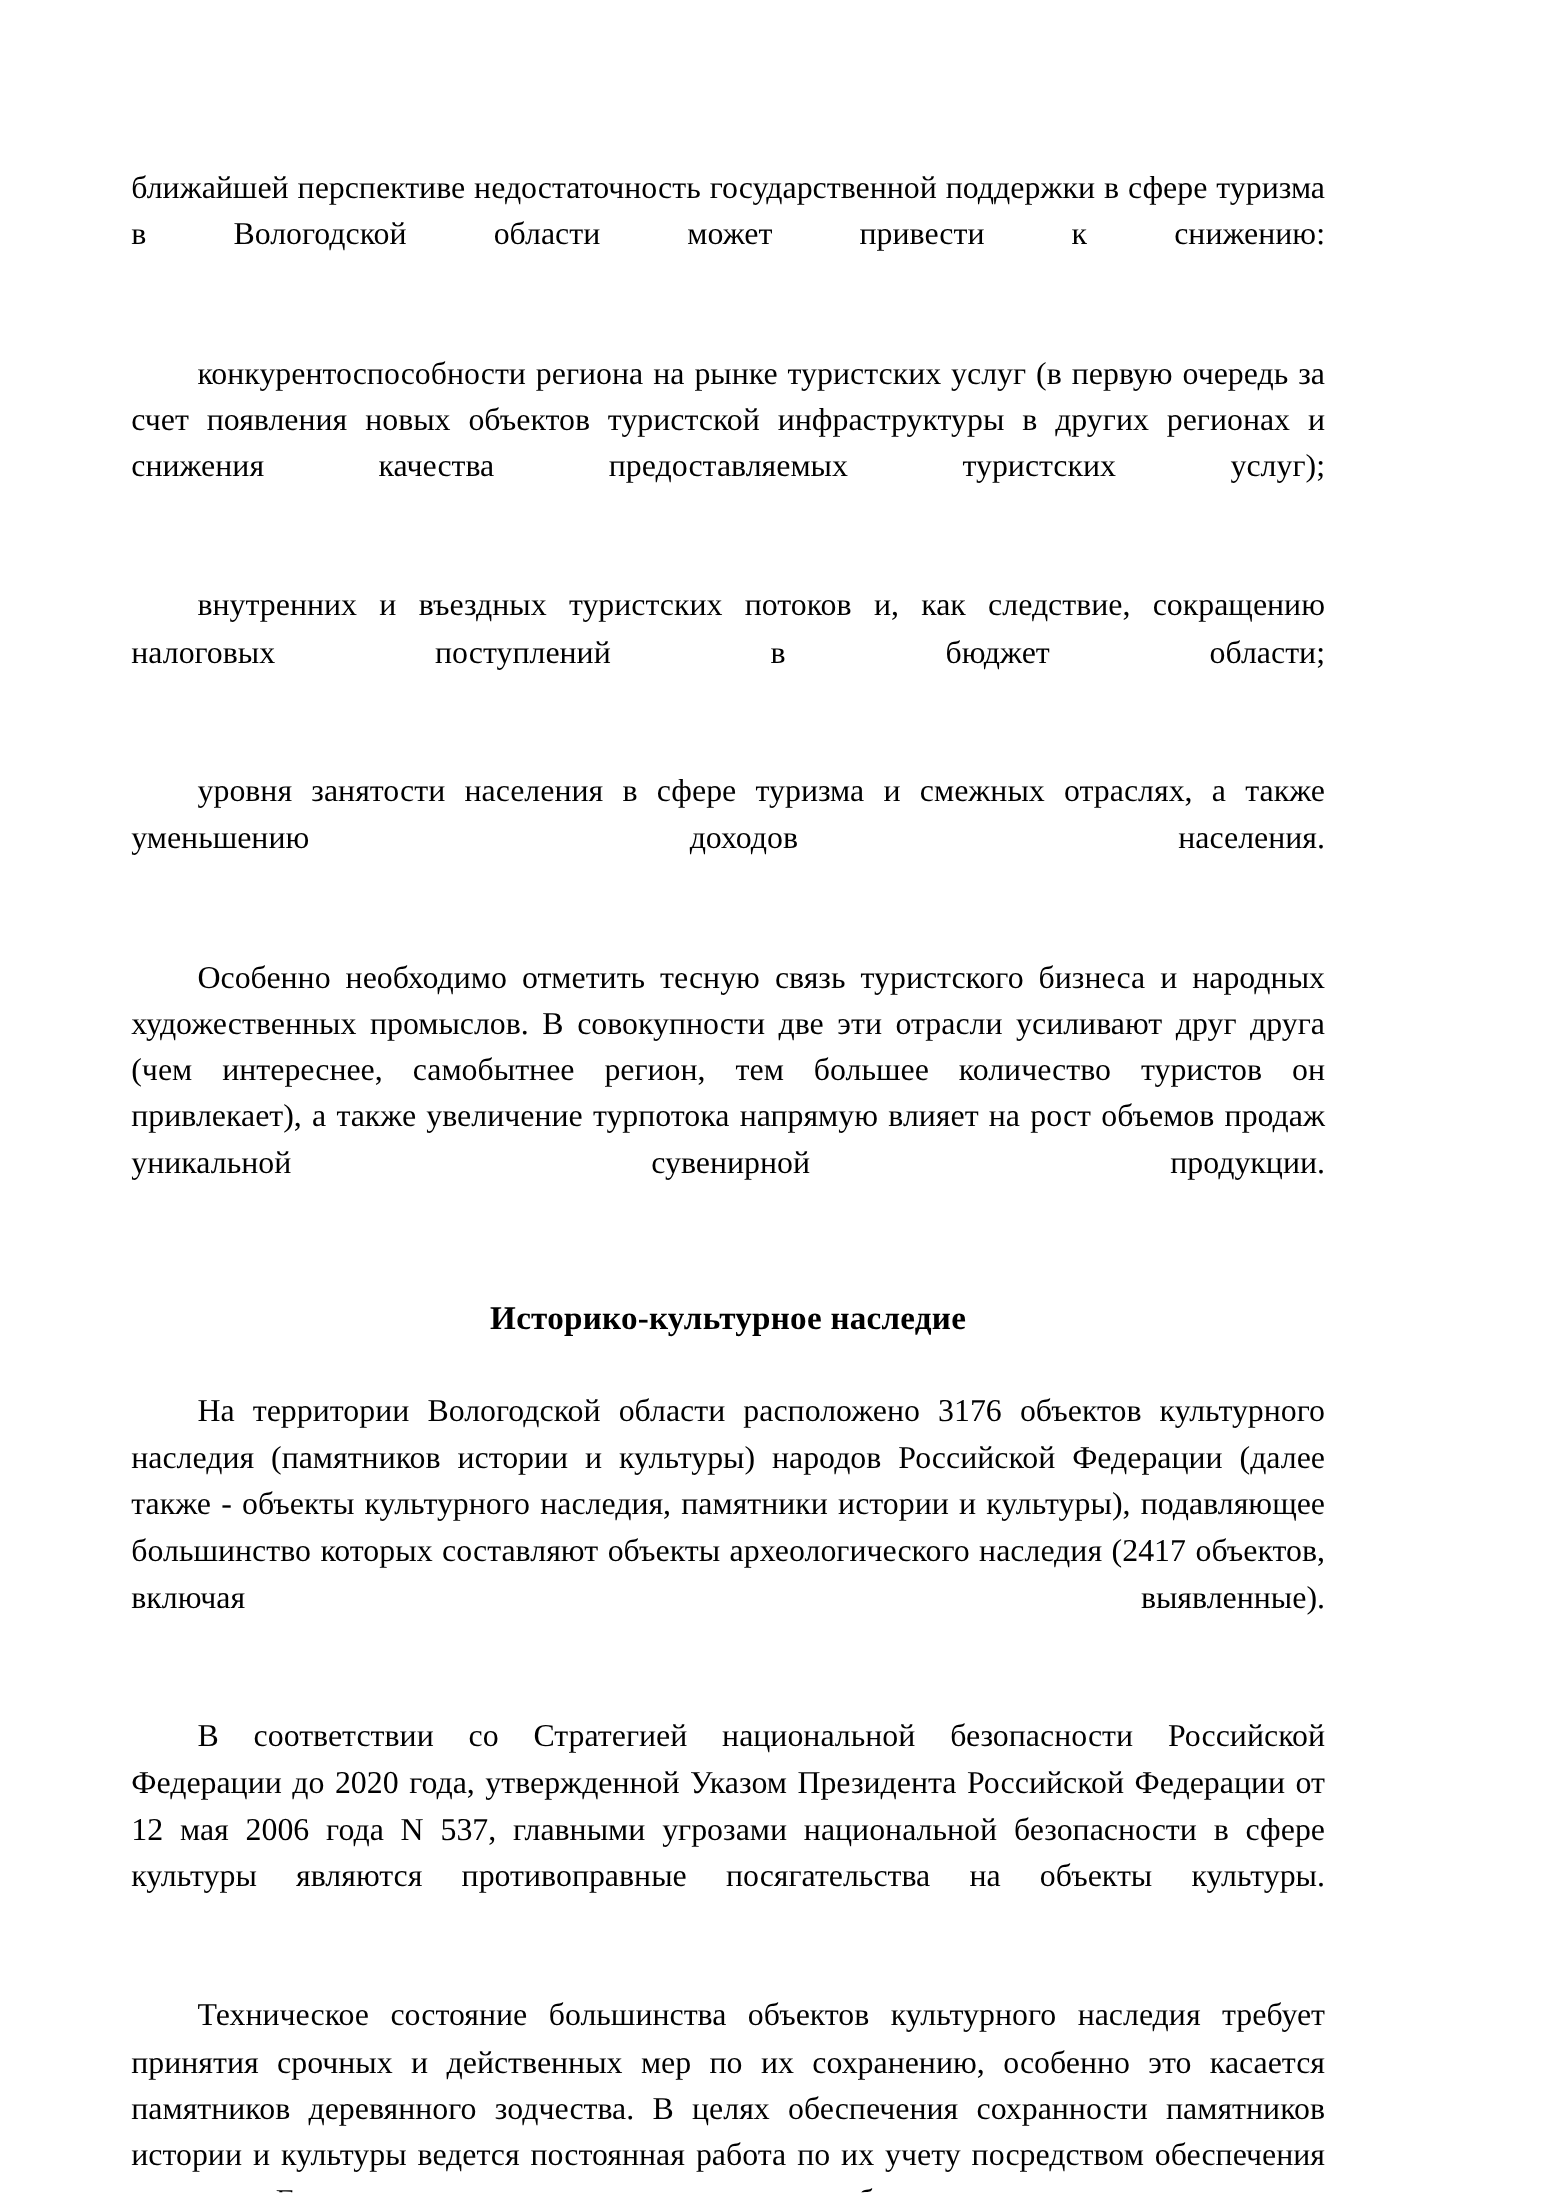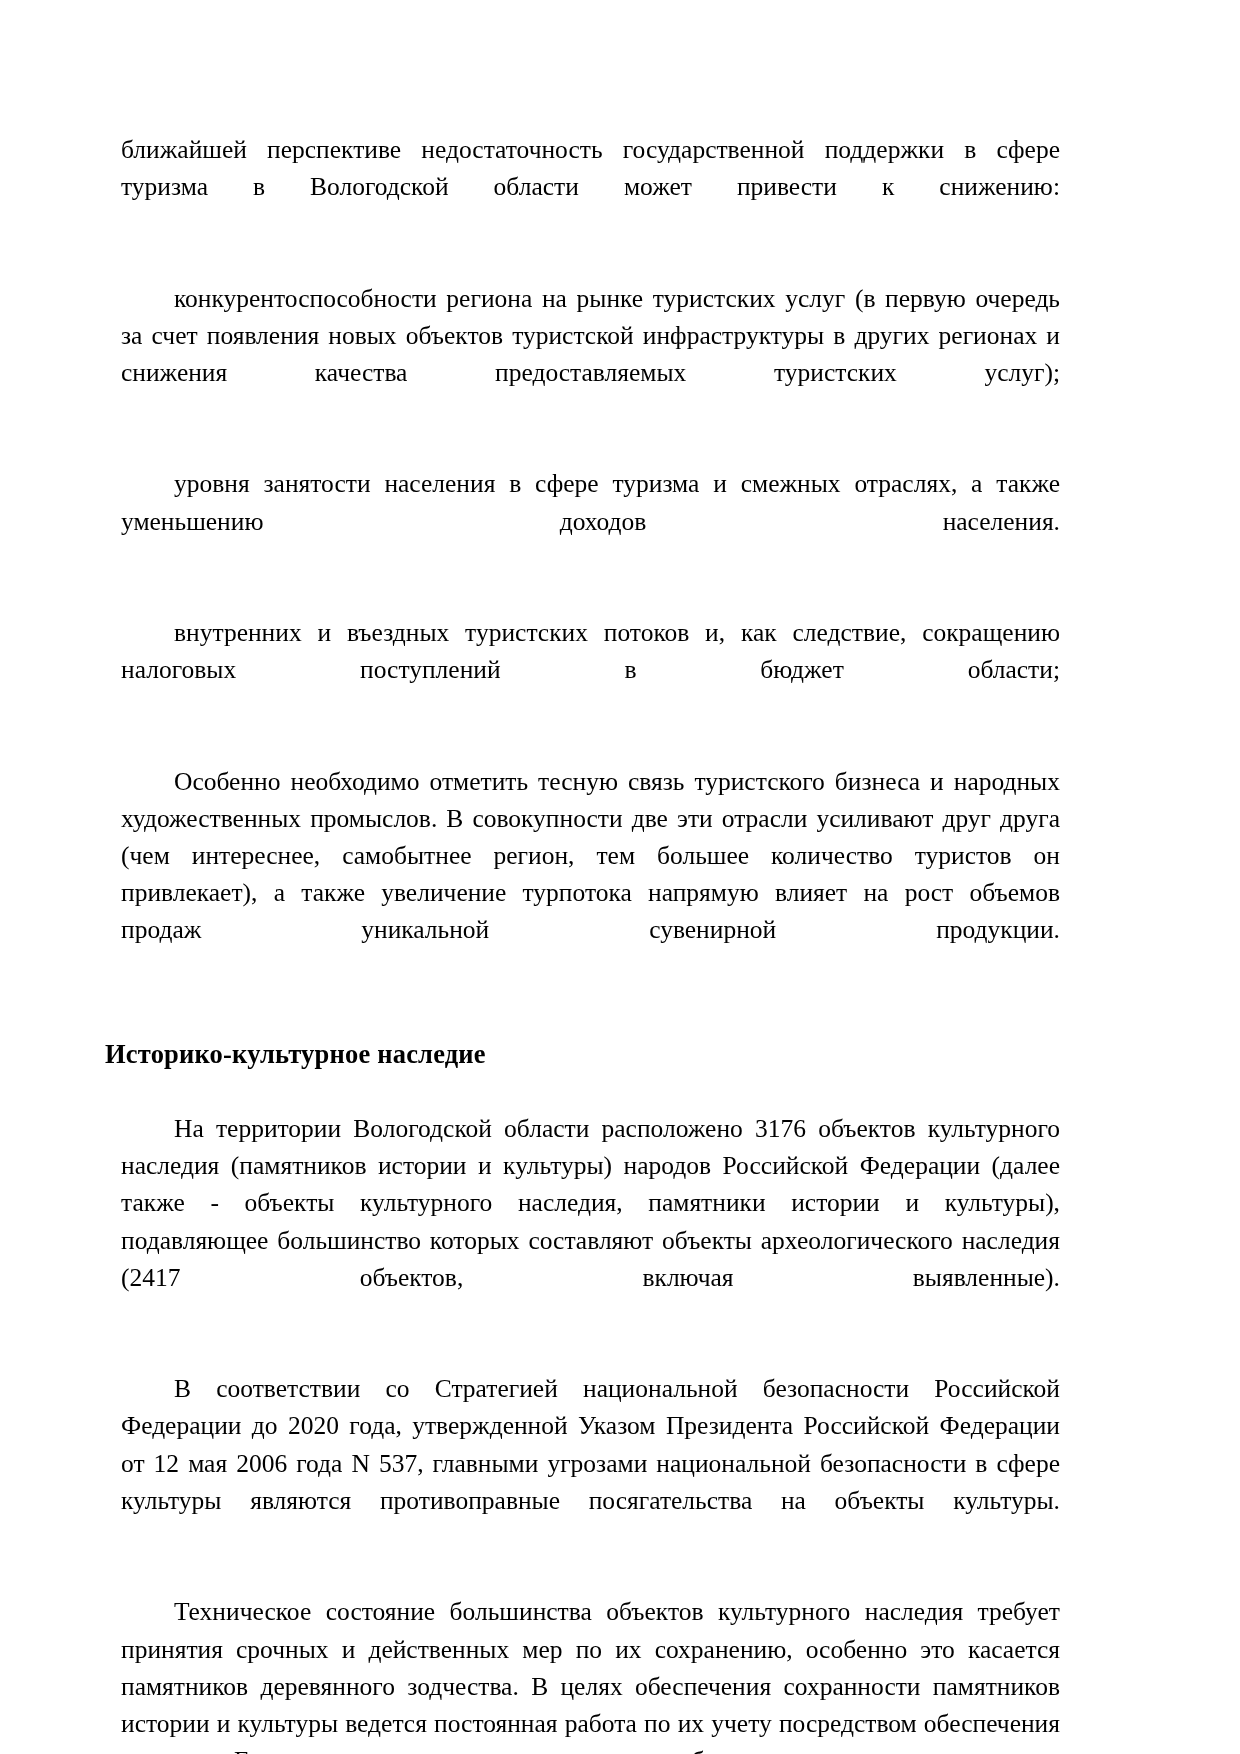--- a/index.html
+++ b/index.html
@@ -21,63 +21,64 @@
     overflow: hidden;
     box-sizing: border-box;
   }
   .content {
     position: absolute;
     left: 105px;
     top: 131px;
     width: 955px;
   }
   p.para {
-    margin: 0 0 0 16px;
+    margin: 0 0 0 0;
     font-size: 25.5px;
     line-height: 37.2px;
     text-align: justify;
     text-justify: inter-word;
     text-indent: 0;
     hyphens: none;
     -webkit-hyphens: none;
     word-spacing: 0.02em;
   }
   p.para.indent {
     text-indent: 53px;
   }
   p.para.gap {
     margin-top: 37px;
   }
   h2.section-heading {
     margin: 50px 0 37px 0;
     font-size: 26.5px;
     line-height: 37.2px;
     font-weight: bold;
+    text-align: center;
     letter-spacing: 0.2px;
   }
   
   p.para:after {
     content: "";
     display: inline-block;
     width: 100%;
   }
 </style>
 </head>
 <body>
 
 <div class="page">
   <div class="content">
 
     <p class="para">ближайшей перспективе недостаточность государственной поддержки в сфере туризма в Вологодской области может привести к снижению:</p>
 
     <p class="para indent gap">конкурентоспособности региона на рынке туристских услуг (в первую очередь за счет появления новых объектов туристской инфраструктуры в других регионах и снижения качества предоставляемых туристских услуг);</p>
 
+    <p class="para indent gap">внутренних и въездных туристских потоков и, как следствие, сокращению налоговых поступлений в бюджет области;</p>
+
     <p class="para indent gap">уровня занятости населения в сфере туризма и смежных отраслях, а также уменьшению доходов населения.</p>
-
-    <p class="para indent gap">внутренних и въездных туристских потоков и, как следствие, сокращению налоговых поступлений в бюджет области;</p>
 
     <p class="para indent gap">Особенно необходимо отметить тесную связь туристского бизнеса и народных художественных промыслов. В совокупности две эти отрасли усиливают друг друга (чем интереснее, самобытнее регион, тем большее количество туристов он привлекает), а также увеличение турпотока напрямую влияет на рост объемов продаж уникальной сувенирной продукции.</p>
 
     <h2 class="section-heading">Историко-культурное наследие</h2>
 
     <p class="para indent">На территории Вологодской области расположено 3176 объектов культурного наследия (памятников истории и культуры) народов Российской Федерации (далее также - объекты культурного наследия, памятники истории и культуры), подавляющее большинство которых составляют объекты археологического наследия (2417 объектов, включая выявленные).</p>
 
     <p class="para indent gap">В соответствии со Стратегией национальной безопасности Российской Федерации до 2020 года, утвержденной Указом Президента Российской Федерации от 12 мая 2006 года N 537, главными угрозами национальной безопасности в сфере культуры являются противоправные посягательства на объекты культуры.</p>
 
     <p class="para indent gap">Техническое состояние большинства объектов культурного наследия требует принятия срочных и действенных мер по их сохранению, особенно это касается памятников деревянного зодчества. В целях обеспечения сохранности памятников истории и культуры ведется постоянная работа по их учету посредством обеспечения ведения Единого государственного реестра объектов культурного наследия (памятников истории и культуры) народов Российской Федерации. По состоянию на 1 января 2014 года включено в Единый государственный реестр объектов культурного наследия (памятников истории и культуры) народов Российской Федерации 759 объектов, из них федеральная категория историко-культурного наследия присвоена 214 объектам, региональная категория - 545 объектам.</p>

